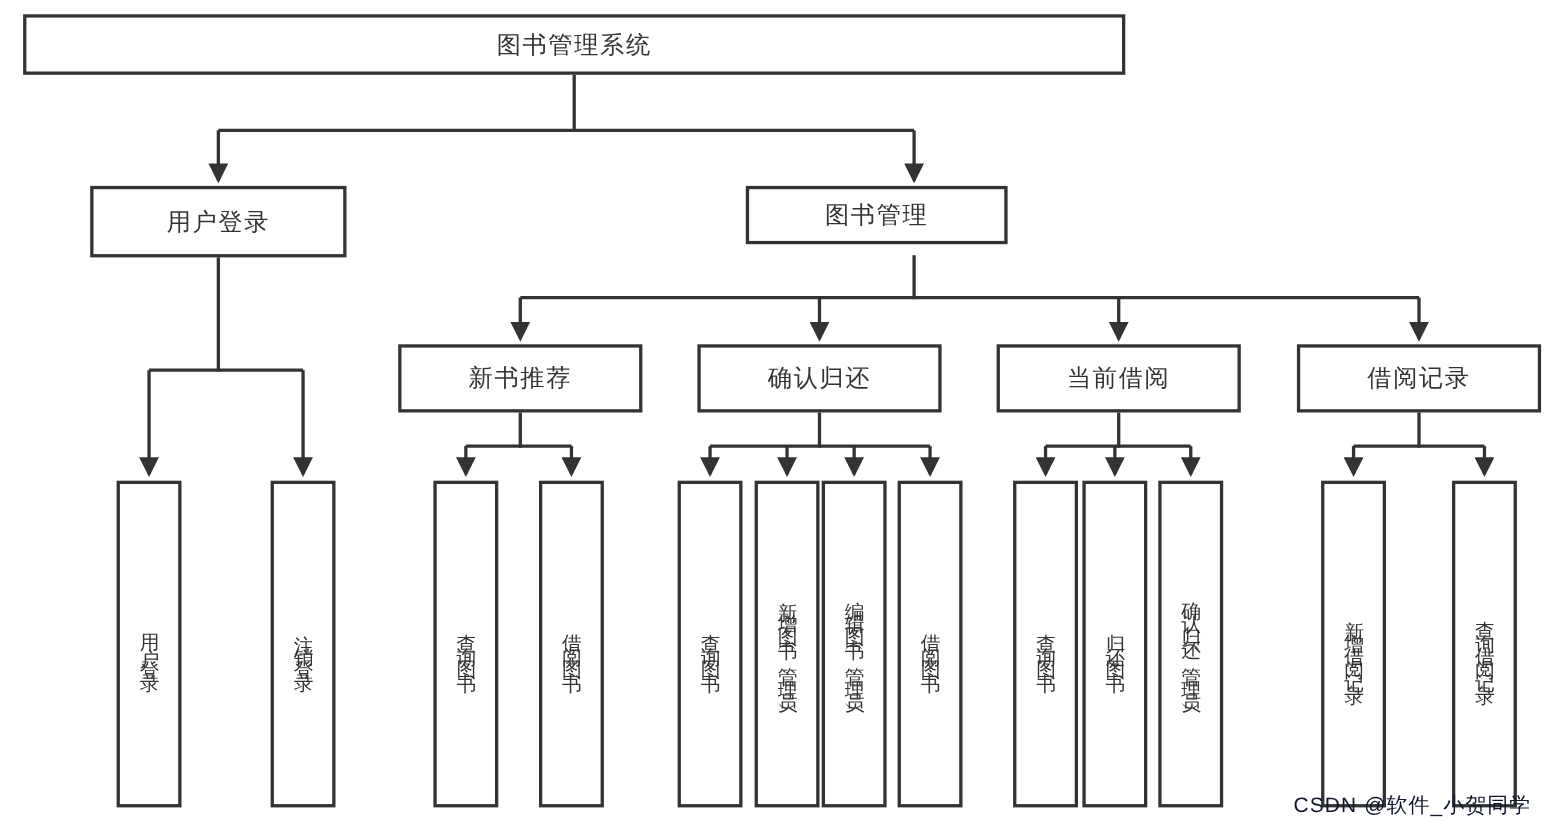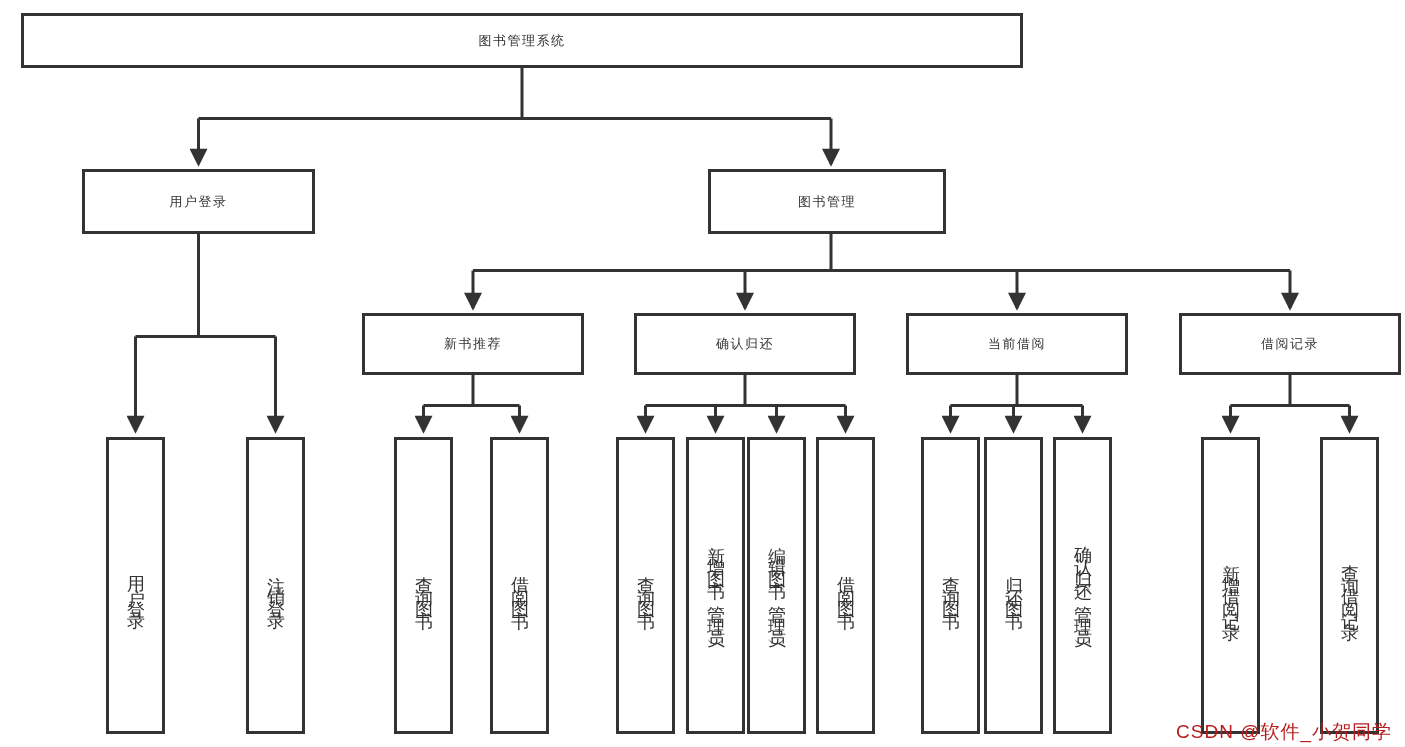--- a/index.html
+++ b/index.html
@@ -5,27 +5,27 @@
   html,body{margin:0;padding:0;background:#ffffff;}
   .stage{
     position:relative;width:1405px;height:747px;background:#ffffff;
     font-family:"Liberation Sans", sans-serif;color:#333;overflow:hidden;
   }
   .wires{position:absolute;left:0;top:0;width:1405px;height:747px;}
   .node{
     position:absolute;box-sizing:border-box;border:3px solid #333;
     background:#fff;display:flex;align-items:center;justify-content:center;
   }
-  .hnode{font-size:13px;letter-spacing:1.5px;font-weight:400;}
+  .hnode{font-size:22px;letter-spacing:1.5px;font-weight:400;}
   .vnode span{
     writing-mode:vertical-rl;text-orientation:mixed;
     font-size:18px;letter-spacing:12px;line-height:1.05;
   }
   .watermark{
-    position:absolute;right:13px;bottom:2px;font-size:19px;color:#b91c1c;
+    position:absolute;right:13px;bottom:2px;font-size:19px;color:#0f172a;
     letter-spacing:1px;z-index:5;white-space:nowrap;
   }
 </style>
 </head>
 <body>
 
 <div class="stage">
 
   <svg class="wires" width="1405" height="747" viewBox="0 0 1405 747">
     <defs>
@@ -89,21 +89,21 @@
     </g>
   </svg>
 
   <div class="node hnode" style="left:21px;top:13px;width:1002px;height:55px;">
     <span>图书管理系统</span>
   </div>
 
   <div class="node hnode" style="left:82px;top:169px;width:233px;height:65px;">
     <span>用户登录</span>
   </div>
-  <div class="node hnode" style="left:708px;top:169px;width:238px;height:65px;">
+  <div class="node hnode" style="left:678px;top:169px;width:238px;height:53px;">
     <span>图书管理</span>
   </div>
 
   <div class="node hnode" style="left:362px;top:313px;width:222px;height:62px;text-align:right;">
     <span>新书推荐</span>
   </div>
   <div class="node hnode" style="left:634px;top:313px;width:222px;height:62px;">
     <span>确认归还</span>
   </div>
   <div class="node hnode" style="left:906px;top:313px;width:222px;height:62px;">

